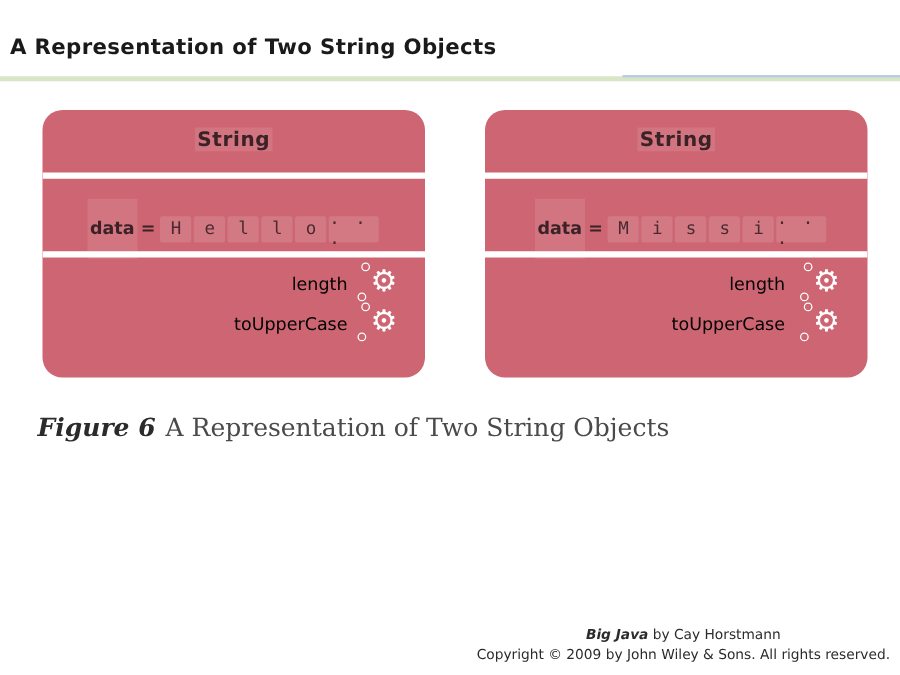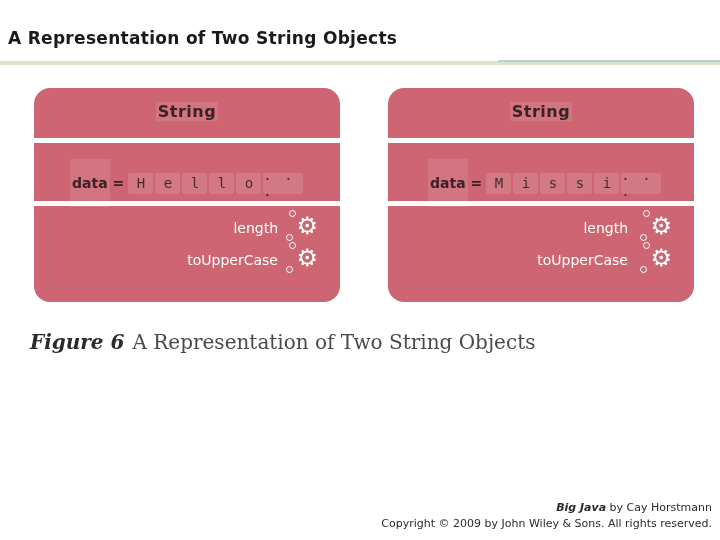--- a/index.html
+++ b/index.html
@@ -136,21 +136,21 @@
 
   .box-methods {
     position: relative;
     height: 96px;
   }
   .method-row {
     position: absolute;
     right: 62px;
     font-family: "DejaVu Sans", sans-serif;
     font-size: 14px;
-    color: #ffffff;
+    color: #000000;
   }
   .method-row.m0 { top: 14px; }
   .method-row.m1 { top: 46px; text-align: right; }
   .object-box.right .method-row { right: 66px; }
 
   
   .gear {
     position: absolute;
     color: #ffffff;
     line-height: 1;
@@ -182,21 +182,21 @@
   .fig-caption .captext {
     color: #4a4a4a;
     margin-left: 8px;
   }
 
   
   .footer {
     position: absolute;
     right: 8px;
     bottom: 8px;
-    text-align: right;
+    text-align: center;
     font-family: "DejaVu Sans", sans-serif;
     font-size: 11px;
     color: #2b2b2b;
     line-height: 1.45;
   }
   .footer .book { font-style: italic; font-weight: bold; }
 </style>
 </head>
 <body>
 

